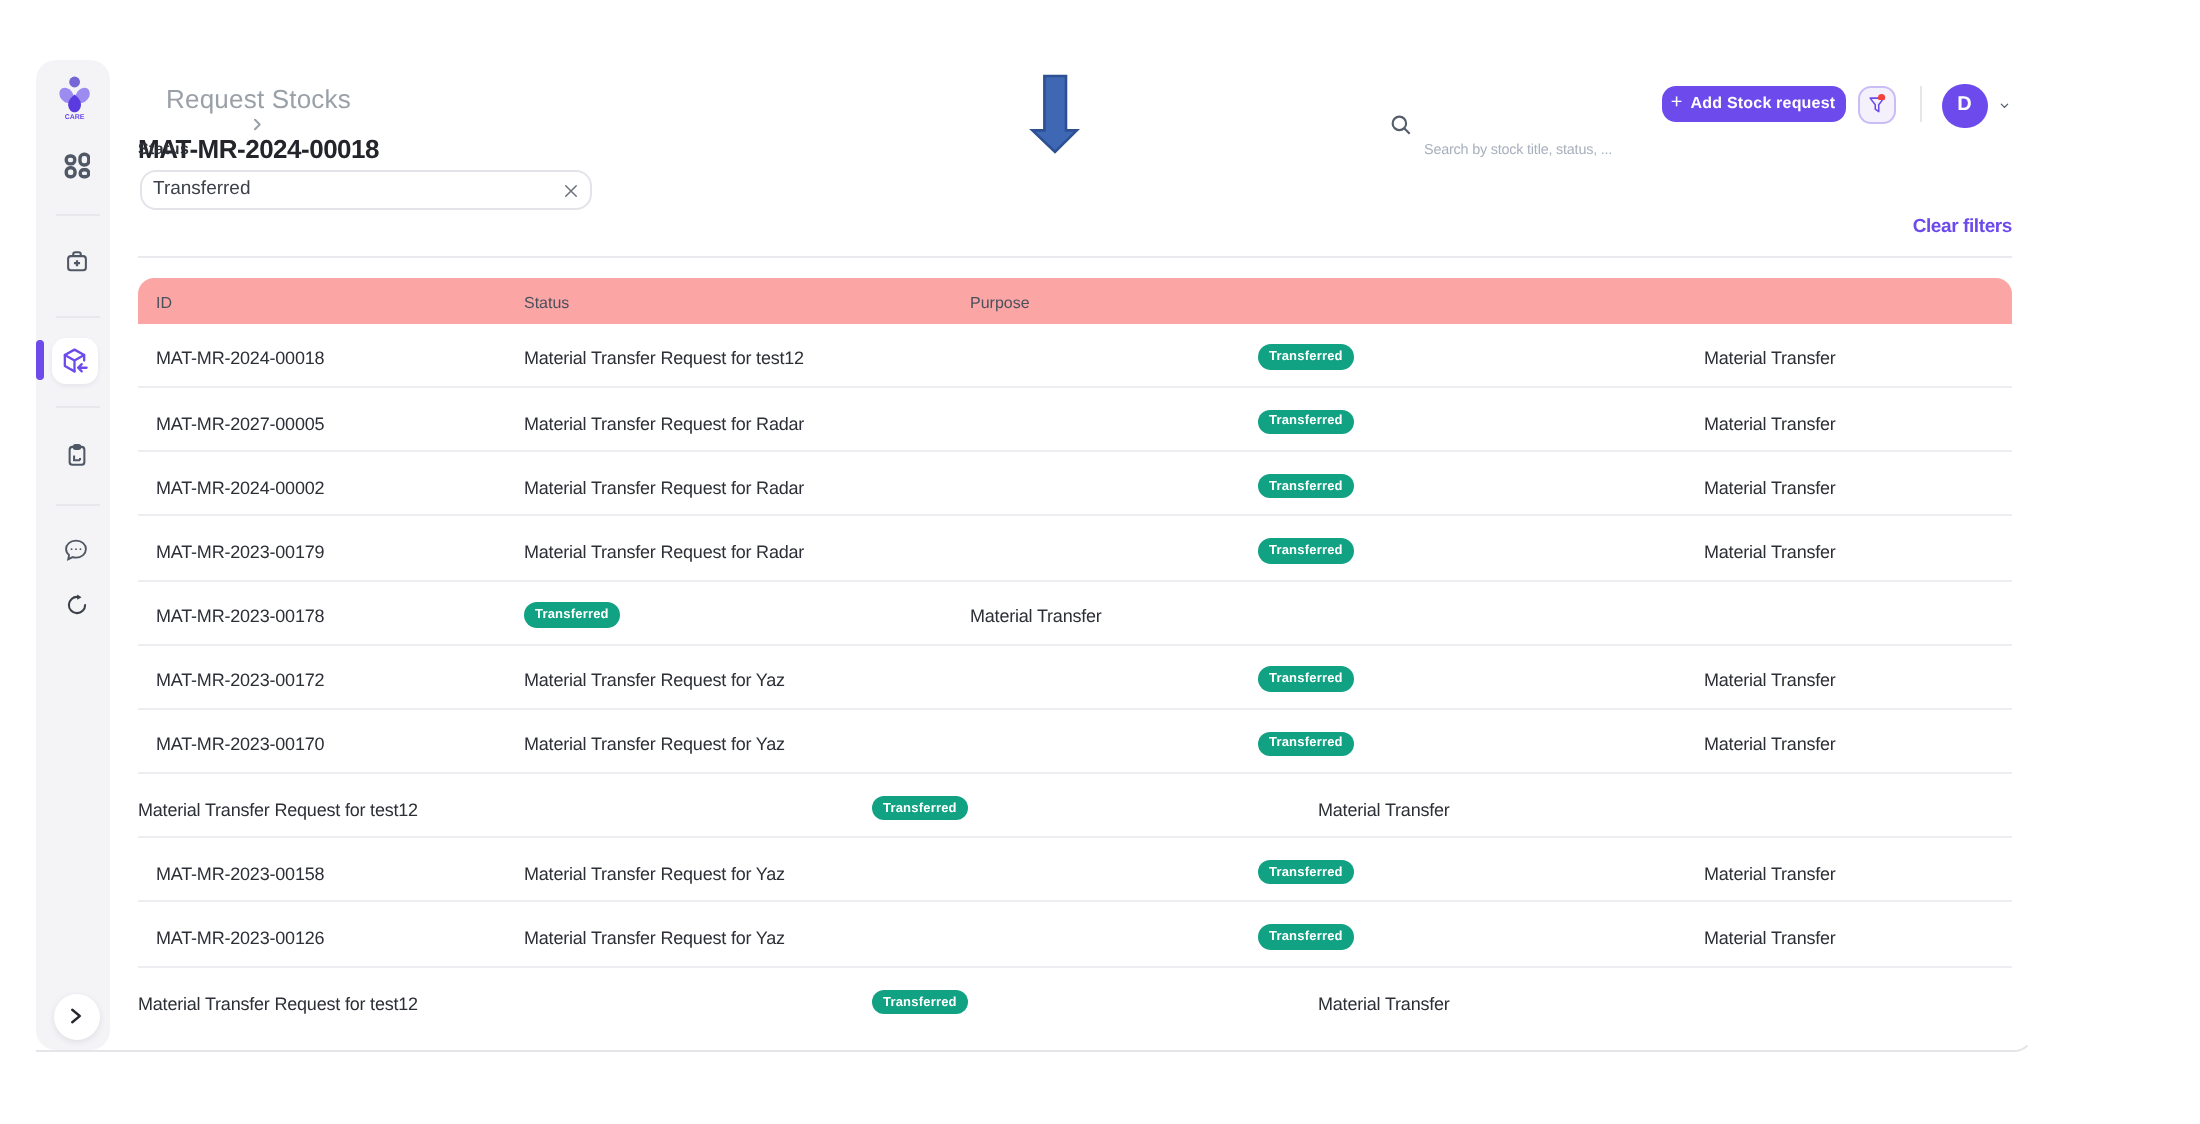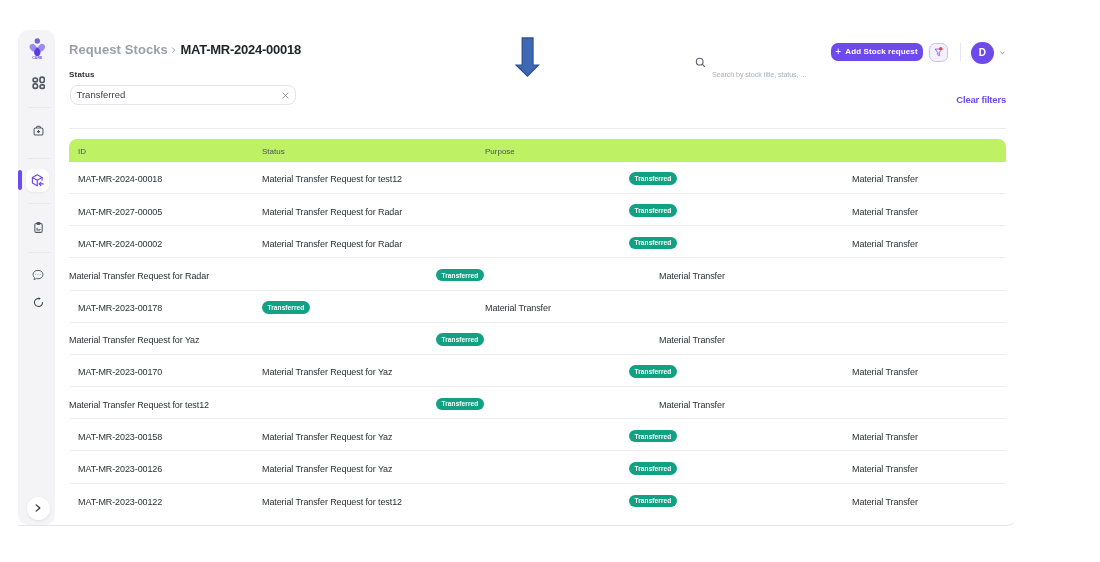--- a/index.html
+++ b/index.html
@@ -12,44 +12,44 @@
   .sep { position:absolute; left:10px; width:22px; height:1px; background:#e7e7ec; }
   .icon { position:absolute; left:2px; width:37.5px; display:flex; justify-content:center; }
   #activebox { position:absolute; left:8.5px; top:138.5px; width:23px; height:23.5px; background:#ffffff; border-radius:7px; box-shadow:0 1px 2px rgba(80,70,120,0.08); display:flex; align-items:center; justify-content:center; }
   #indicator { position:absolute; left:0px; top:140px; width:4px; height:20px; background:#6d4aec; border-radius:3px; }
   #expandbtn { position:absolute; left:9px; top:466.5px; width:23px; height:23px; background:#ffffff; border-radius:50%; box-shadow:0 1px 3px rgba(40,40,60,0.10); display:flex; align-items:center; justify-content:center; }
 
   
   #bottomline { left:17.5px; top:480px; width:999px; height:46px; border-bottom:1px solid #e3e5e9; border-right:1px solid rgba(227,229,233,0); border-bottom-right-radius:10px; }
 
   
-  #crumb { left:69px; top:42px; font-size:13px; font-weight:700; color:#9aa0a8; letter-spacing:0.1px; display:flex; align-items:center; }
+  #crumb { left:69px; top:42px; font-size:13px; font-weight:400; color:#9aa0a8; letter-spacing:0.1px; display:flex; align-items:center;flex-direction:column; }
   #crumb b { color:#23252b; font-size:13px; letter-spacing:-0.25px; }
   #crumb svg { margin:1px 3px 0 2px; }
 
   #searchwrap { left:694px; top:46px; display:flex; align-items:center; }
   #searchwrap span { margin-left:5px; font-size:7.2px; letter-spacing:-0.1px; color:#a8b0bd;margin-top:24px; }
 
   #addbtn { left:830.5px; top:42.5px; width:92px; height:18px; white-space:nowrap; background:#6d4aec; border-radius:7px; color:#fff; font-size:8px; letter-spacing:-0.15px; font-weight:700; display:flex; align-items:center; justify-content:center; letter-spacing:0.1px; }
   #addbtn .plus { font-weight:400; font-size:10px; margin-right:4px; margin-top:-1px; }
   #filterbtn { left:928.5px; top:42.5px; width:19.5px; height:19px; background:#f4f1fd; border:1px solid #cabdf6; border-radius:6.5px; display:flex; align-items:center; justify-content:center; }
   #hsep { left:959.5px; top:43px; width:1px; height:18px; background:#e4e6ea; }
   #avatar { left:971px; top:41.5px; width:22.5px; height:22.5px; border-radius:50%; background:#6d4aec; color:#fff; font-size:10px; font-weight:700; display:flex; align-items:center; justify-content:center; }
 
   
   #statuslabel { left:69px; top:69.5px; font-size:8px; font-weight:700; color:#2d3138; letter-spacing:0.2px; }
   #statusinput { left:69.5px; top:84.5px; width:226px; height:20px; border:1px solid #e2e4e9; border-radius:8px; background:#fff; display:flex; align-items:center; }
   #statusinput span { margin-left:6px; font-size:9.5px; color:#3d414a; }
   #statusinput .x { position:absolute; right:4.5px; top:5.5px; }
-  #clearfilters { left:906px; top:94px; width:100px; text-align:right; font-size:9.5px; font-weight:700; letter-spacing:-0.2px; color:#6d4aec; }
+  #clearfilters { left:906px; top:108px; width:100px; text-align:right; font-size:9.5px; font-weight:700; letter-spacing:-0.2px; color:#6d4aec; }
   #divider { left:69px; top:127.5px; width:937px; height:1px; background:#e8eaee; }
 
   
   #table { left:69px; top:139px; width:937px; }
-  .thead { display:flex; height:22.75px; background:#bef264; border-radius:8px 8px 0 0; align-items:center; font-size:8px; color:#4b515c; } .thead > div { padding-top:2px; }
+  .thead { display:flex; height:22.75px; background:#fca5a5; border-radius:8px 8px 0 0; align-items:center; font-size:8px; color:#4b515c; } .thead > div { padding-top:2px; }
   .row:last-child { border-bottom:none; } .row { display:flex; height:32.2px; align-items:center; font-size:9px; letter-spacing:-0.1px; color:#2c2f35; border-bottom:1px solid #eceef1; } .row .c1,.row .c2,.row .c4 { padding-top:4px; } .row .c3 { padding-top:2.5px; }
   .c1 { width:193px; padding-left:9px; }
   .c2 { width:367px; }
   .c3 { width:187px; }
   .c4 { flex:1;margin-left:36px; }
   .pill { display:inline-block; background:#11a183; color:#fff; font-size:6.5px; font-weight:700; border-radius:6.5px; padding:2.8px 5.5px; letter-spacing:0.1px; }
 
   
   #arrow { left:508px; top:34px; }
 </style>
@@ -187,30 +187,32 @@
       <div class="c3"><span class="pill">Transferred</span></div>
       <div class="c4">Material Transfer</div>
     </div>
   <div class="row">
       <div class="c1">MAT-MR-2024-00002</div>
       <div class="c2">Material Transfer Request for Radar</div>
       <div class="c3"><span class="pill">Transferred</span></div>
       <div class="c4">Material Transfer</div>
     </div>
   <div class="row">
+      <div class="c1">MAT-MR-2023-00179</div>
       <div class="c2">Material Transfer Request for Radar</div>
       <div class="c3"><span class="pill">Transferred</span></div>
       <div class="c4">Material Transfer</div>
     </div>
   <div class="row">
       <div class="c1">MAT-MR-2023-00178</div>
       <div class="c3"><span class="pill">Transferred</span></div>
       <div class="c4">Material Transfer</div>
     </div>
   <div class="row">
+      <div class="c1">MAT-MR-2023-00172</div>
       <div class="c2">Material Transfer Request for Yaz</div>
       <div class="c3"><span class="pill">Transferred</span></div>
       <div class="c4">Material Transfer</div>
     </div>
   <div class="row">
       <div class="c1">MAT-MR-2023-00170</div>
       <div class="c2">Material Transfer Request for Yaz</div>
       <div class="c3"><span class="pill">Transferred</span></div>
       <div class="c4">Material Transfer</div>
     </div>
@@ -225,21 +227,20 @@
       <div class="c3"><span class="pill">Transferred</span></div>
       <div class="c4">Material Transfer</div>
     </div>
   <div class="row">
       <div class="c1">MAT-MR-2023-00126</div>
       <div class="c2">Material Transfer Request for Yaz</div>
       <div class="c3"><span class="pill">Transferred</span></div>
       <div class="c4">Material Transfer</div>
     </div>
   <div class="row">
-      <div class="c1">MAT-MR-2023-00122</div>
       <div class="c2">Material Transfer Request for test12</div>
       <div class="c3"><span class="pill">Transferred</span></div>
       <div class="c4">Material Transfer</div>
     </div>
 </div>
 
 <svg class="abs" id="arrow" width="40" height="46" viewBox="0 0 40 46">
   <path d="M14.2 4 H25 V31.2 H30.4 L19.5 42 L8.2 31.2 H14.2 Z" fill="#3e68b4" stroke="#2d5093" stroke-width="1.3" stroke-linejoin="miter"></path>
 </svg>
 

